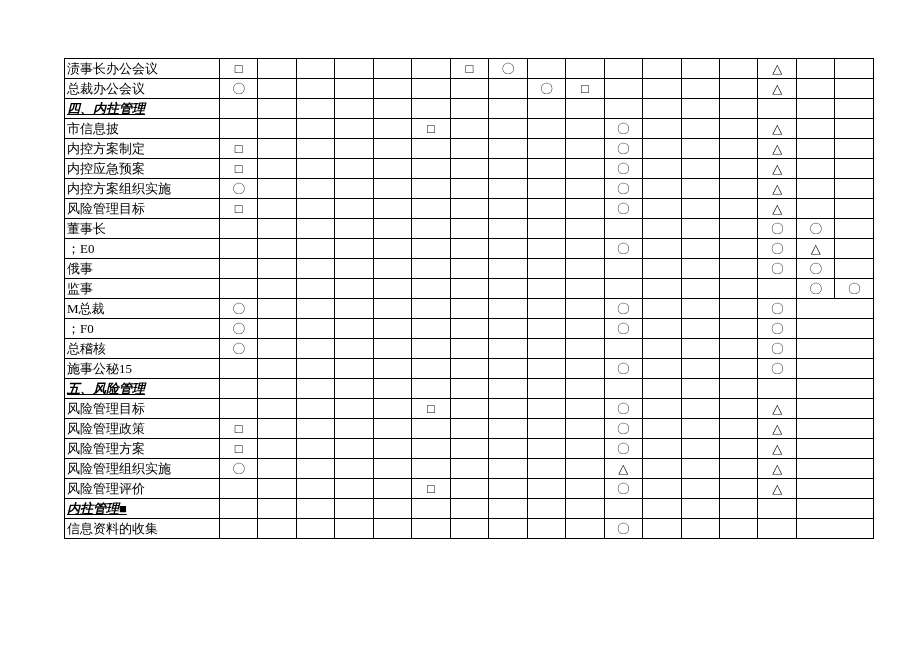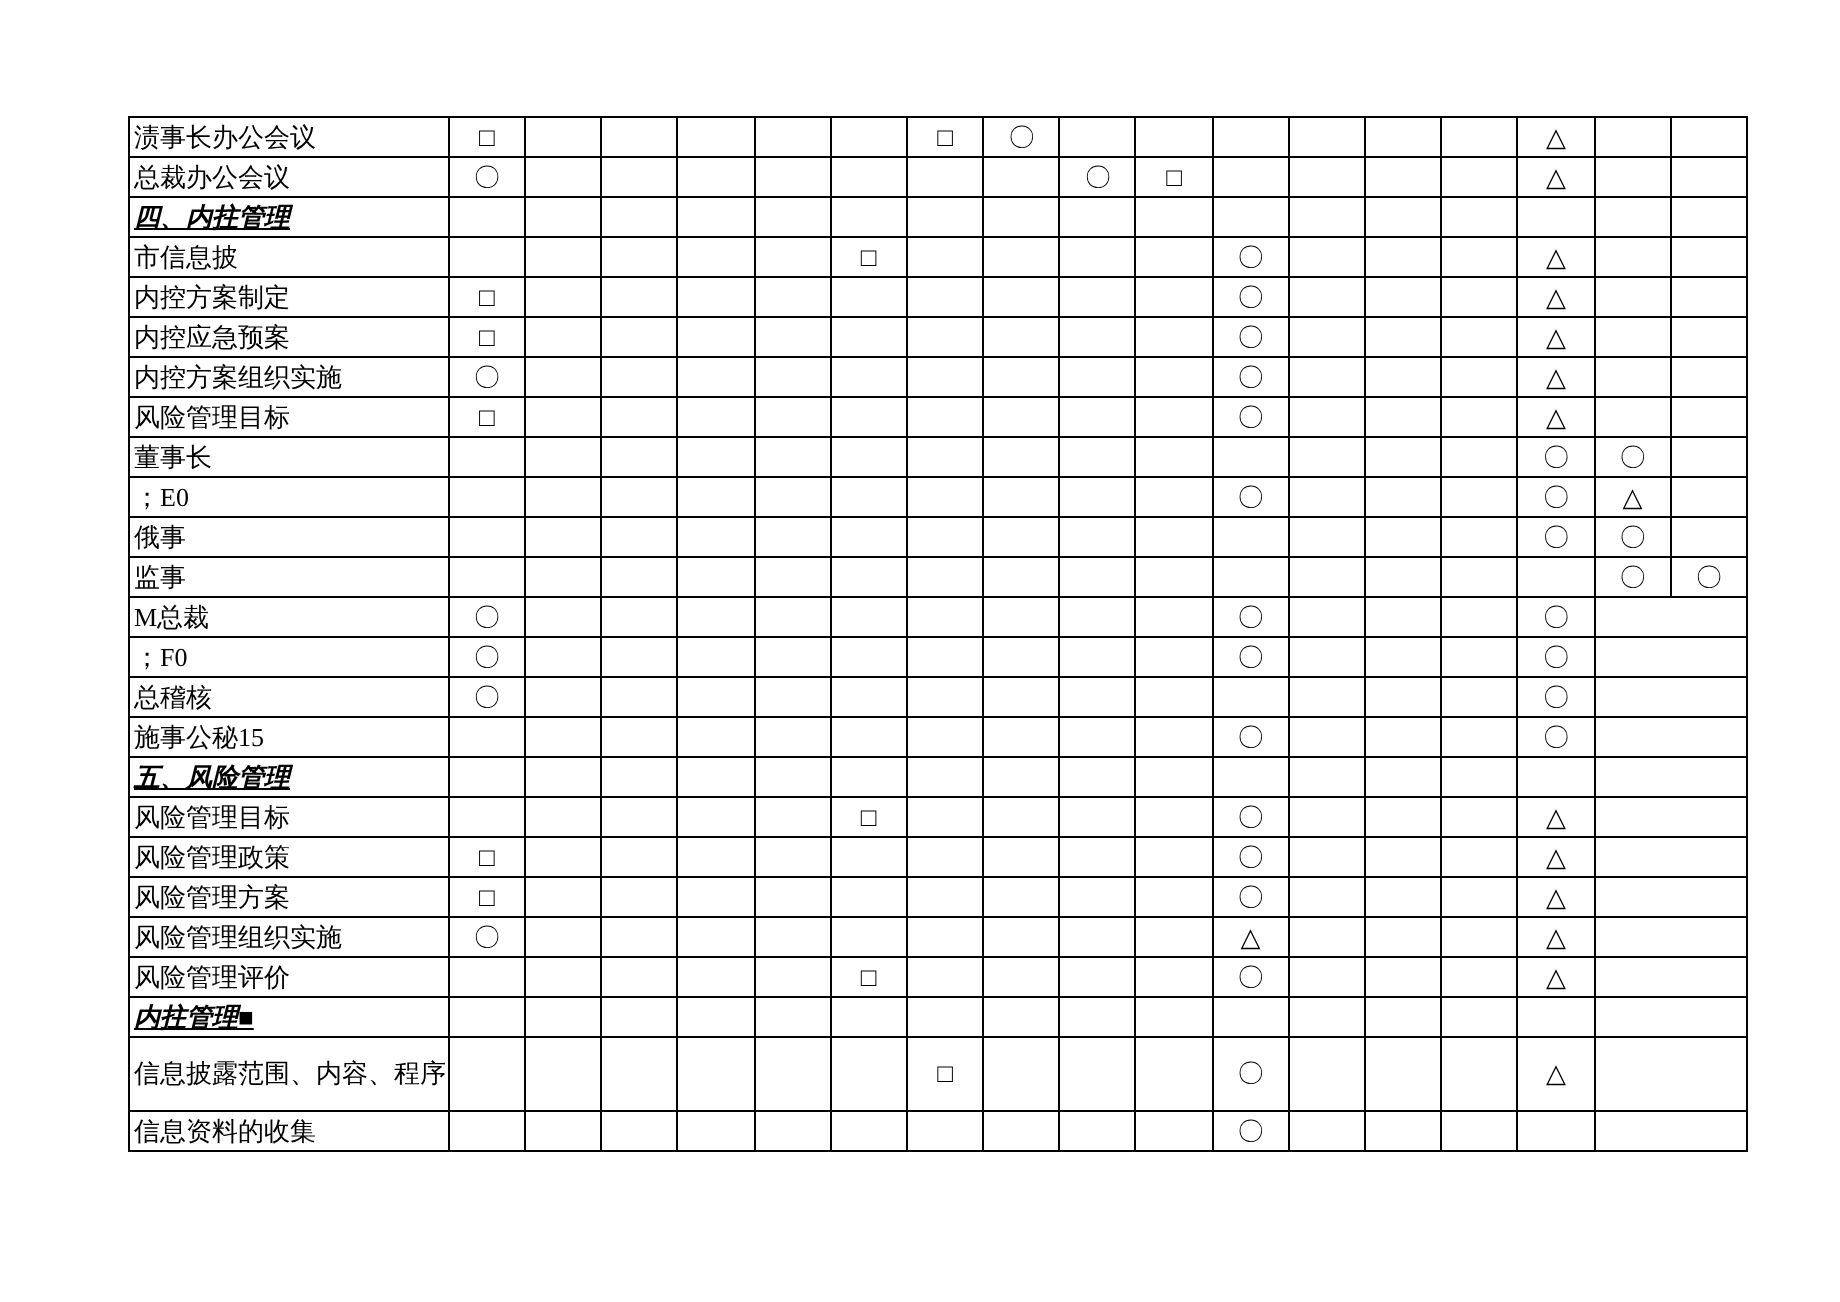--- a/index.html
+++ b/index.html
@@ -503,39 +503,20 @@
         <td class="sym col9"></td>
         <td class="sym col10"></td>
         <td class="sym col11"></td>
         <td class="sym col12"></td>
         <td class="sym col13"></td>
         <td class="sym col14"></td>
         <td class="sym col15"></td>
         <td class="sym" colspan="2" style="width: 74px;"></td>
       </tr>
       <tr>
-        <td class="label col0" style="height: 36px;">信息披露范围、内容、程序</td>
-        <td class="sym col1"></td>
-        <td class="sym col2"></td>
-        <td class="sym col3"></td>
-        <td class="sym col4"></td>
-        <td class="sym col5"></td>
-        <td class="sym col6"></td>
-        <td class="sym col7">□</td>
-        <td class="sym col8"></td>
-        <td class="sym col9"></td>
-        <td class="sym col10"></td>
-        <td class="sym col11">〇</td>
-        <td class="sym col12"></td>
-        <td class="sym col13"></td>
-        <td class="sym col14"></td>
-        <td class="sym col15">△</td>
-        <td class="sym" colspan="2" style="width: 74px;"></td>
-      </tr>
-      <tr>
         <td class="label col0">信息资料的收集</td>
         <td class="sym col1"></td>
         <td class="sym col2"></td>
         <td class="sym col3"></td>
         <td class="sym col4"></td>
         <td class="sym col5"></td>
         <td class="sym col6"></td>
         <td class="sym col7"></td>
         <td class="sym col8"></td>
         <td class="sym col9"></td>

